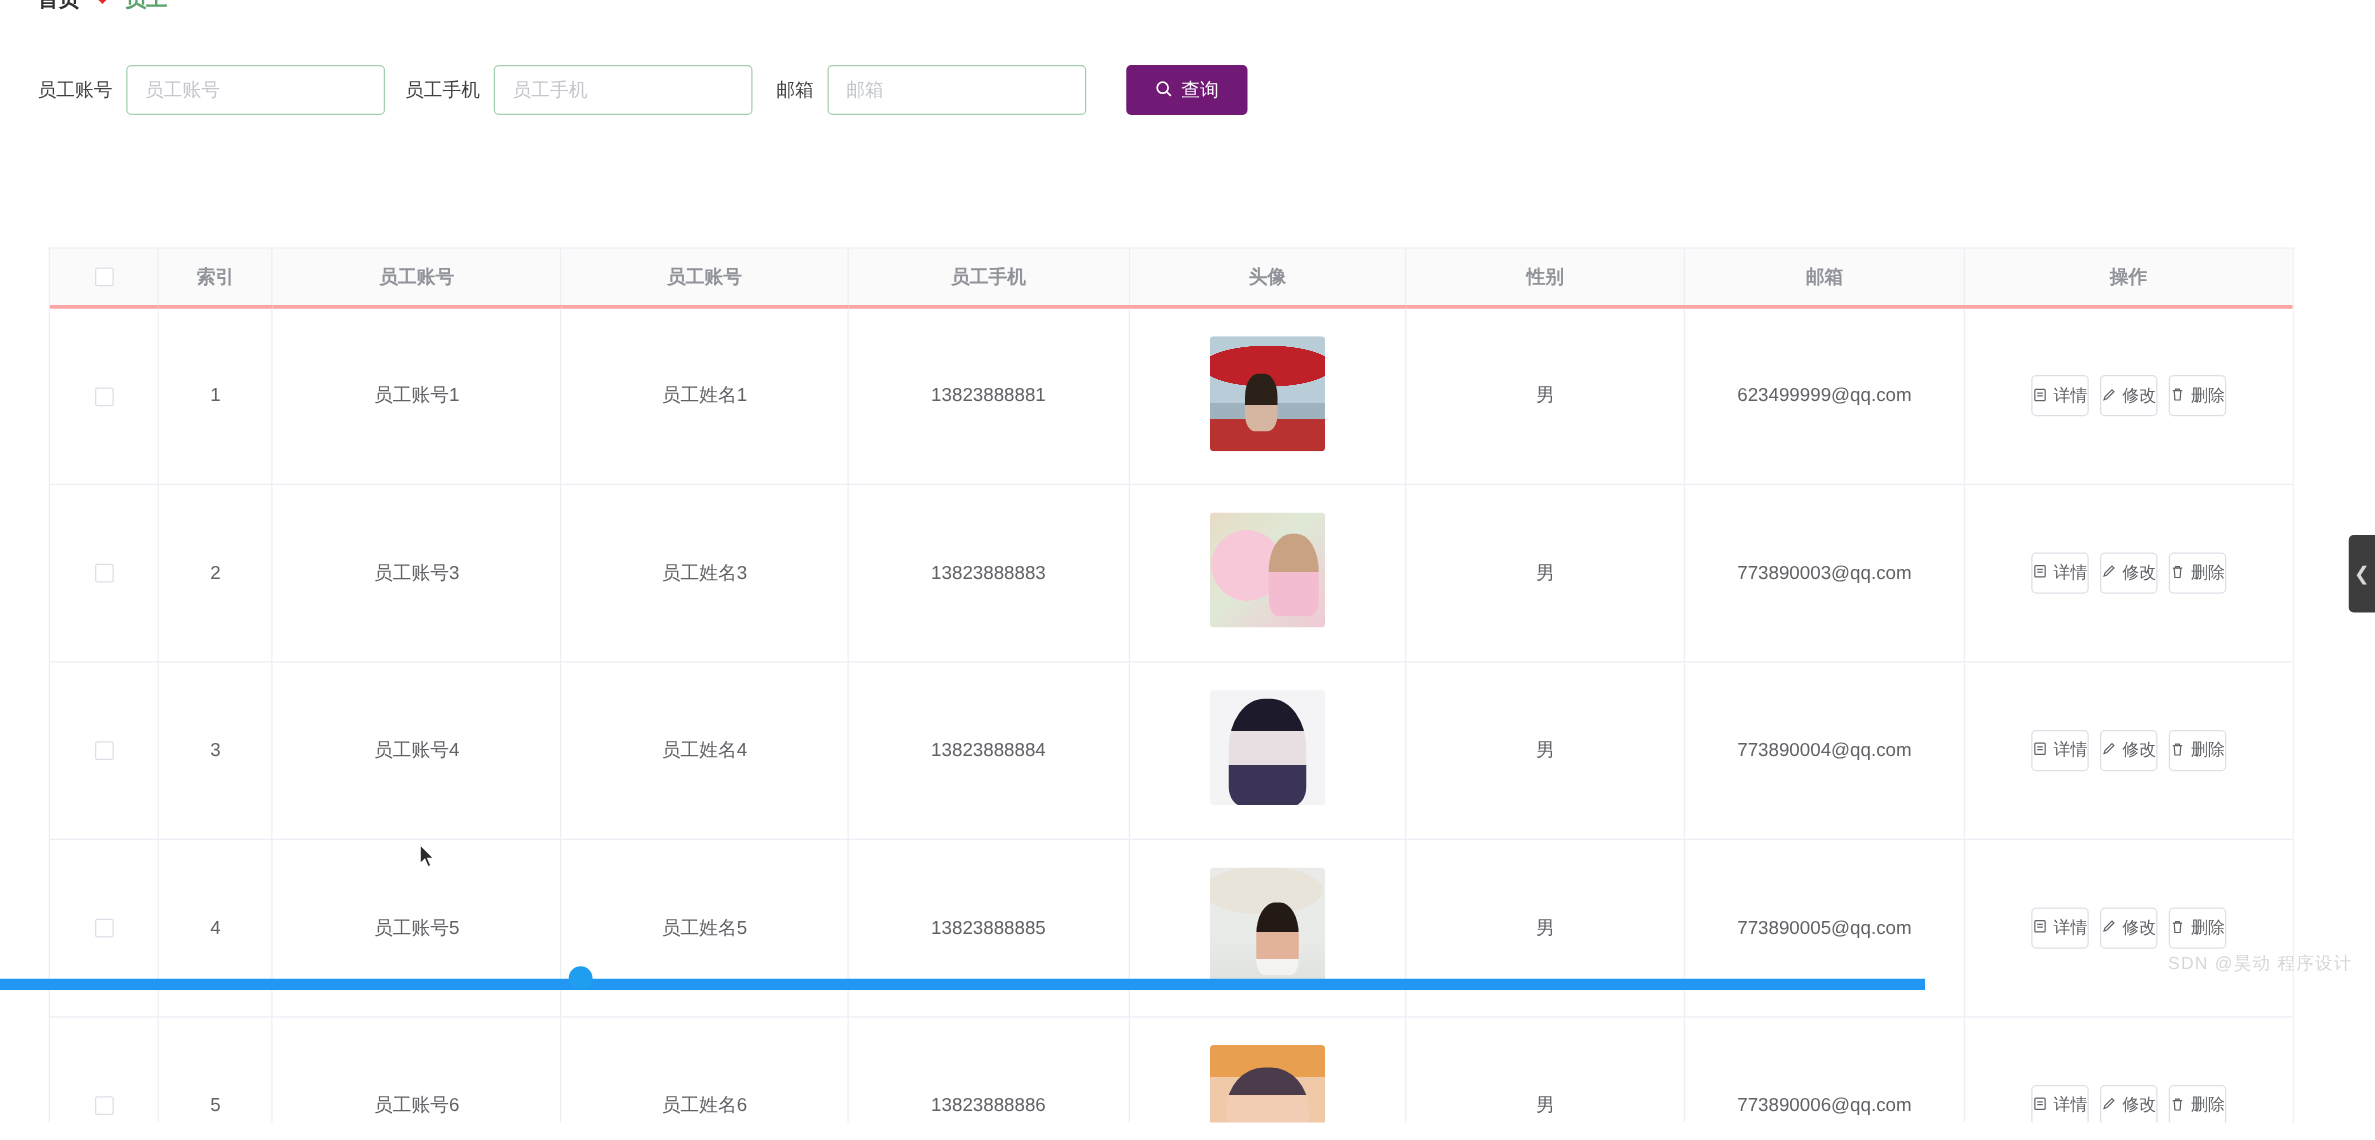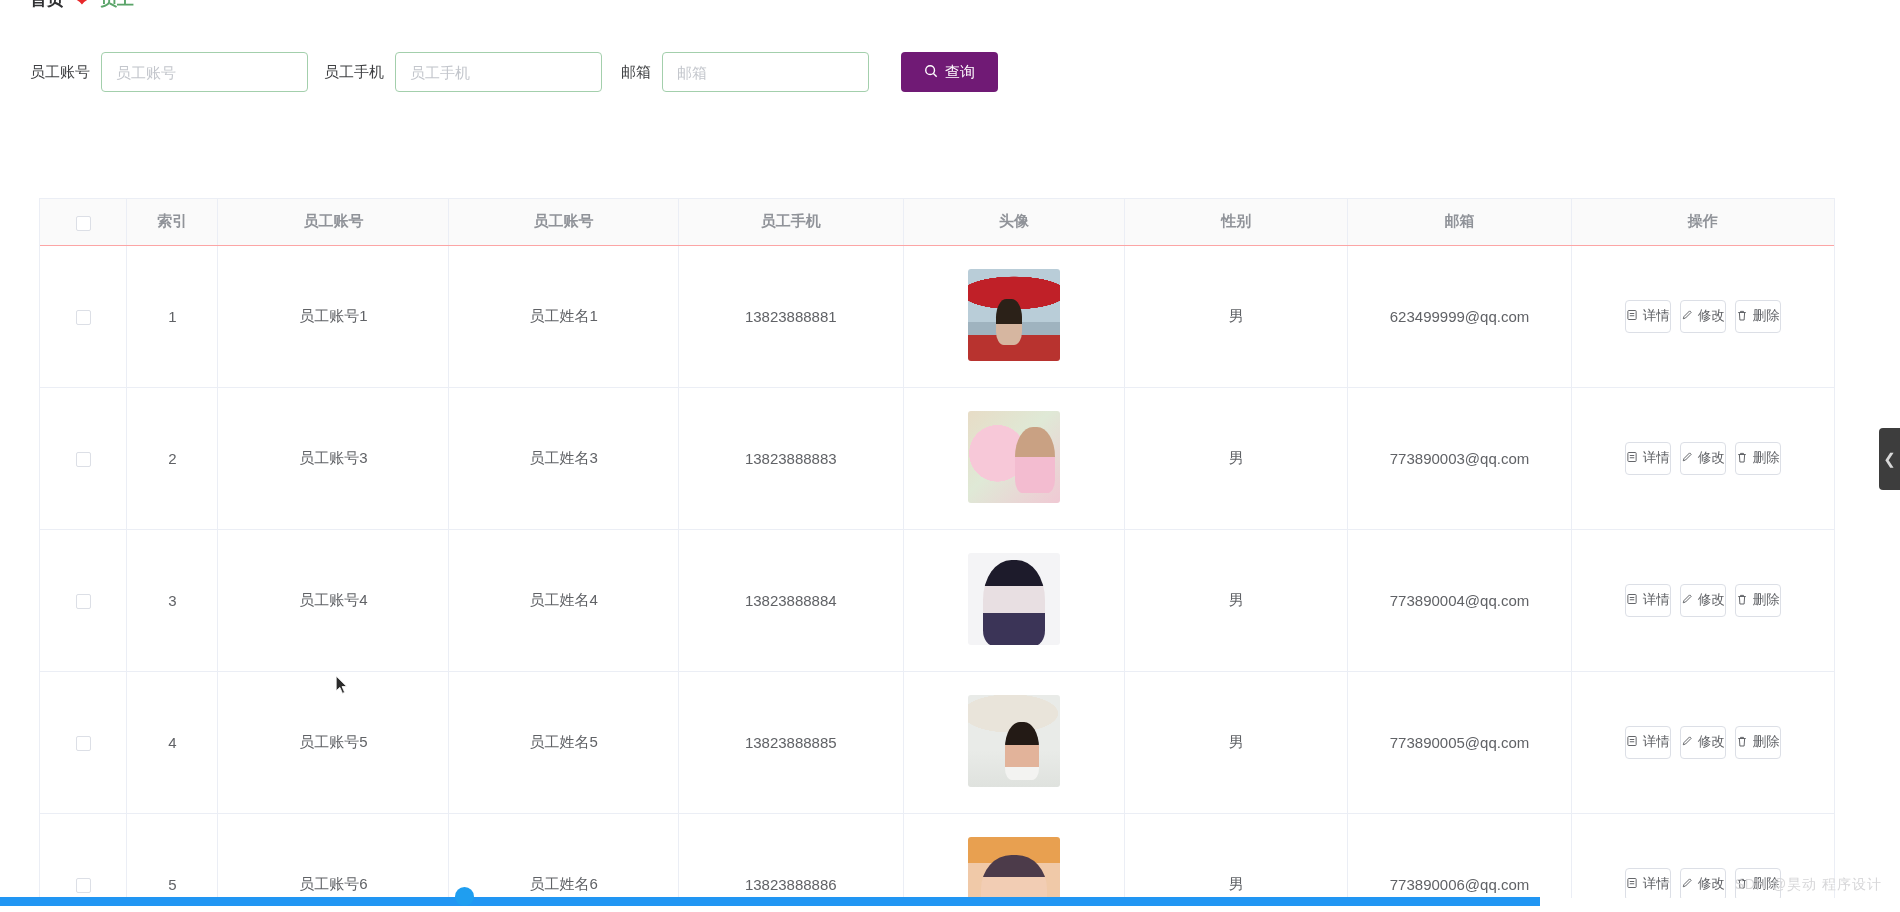--- a/index.html
+++ b/index.html
@@ -3,21 +3,21 @@
 <meta charset="utf-8">
 <style>
   * { box-sizing: border-box; }
   html, body {
     margin: 0; padding: 0;
     width: 1900px; height: 912px;
     overflow: hidden;
     background: #ffffff;
     font-family: "Liberation Sans", "DejaVu Sans", sans-serif;
   }
-  .page { position: relative; width: 1900px; height: 906px; background:#fff; }
+  .page { position: relative; width: 1900px; height: 792px; background:#fff; }
 
   
   .breadcrumb {
     position: absolute; left: 30px; top: -12px;
     display: flex; align-items: center; gap: 10px;
     font-size: 17px; color: #303133; font-weight: 700;
     white-space: nowrap;
   }
   .bc-home { color:#303133; }
   .bc-heart { color:#e8282a; font-size:19px; line-height:1; }
@@ -69,21 +69,21 @@
     position: absolute; left: 39px; top: 198px;
     width: 1796px;
     border: 1px solid #ebeef5; border-bottom: none;
     background: #fff;
   }
   table.grid { width: 100%; border-collapse: collapse; table-layout: fixed; }
   table.grid th {
     background: #fafafa; color: #909399; font-weight: 700;
     font-size: 15px; height: 46px;
     border-right: 1px solid #ebeef5;
-    border-bottom: 1px solid #fca5a5;
+    border-bottom: 3px solid #fca5a5;
     text-align: center; padding: 0;
   }
   table.grid th:last-child { border-right: none; }
   table.grid td {
     border-right: 1px solid #ebeef5;
     border-bottom: 1px solid #ebeef5;
     text-align: center; font-size: 15px; color: #606266;
     padding: 0; height: 142px; background: #fff;
   }
   table.grid td:last-child { border-right: none; }

